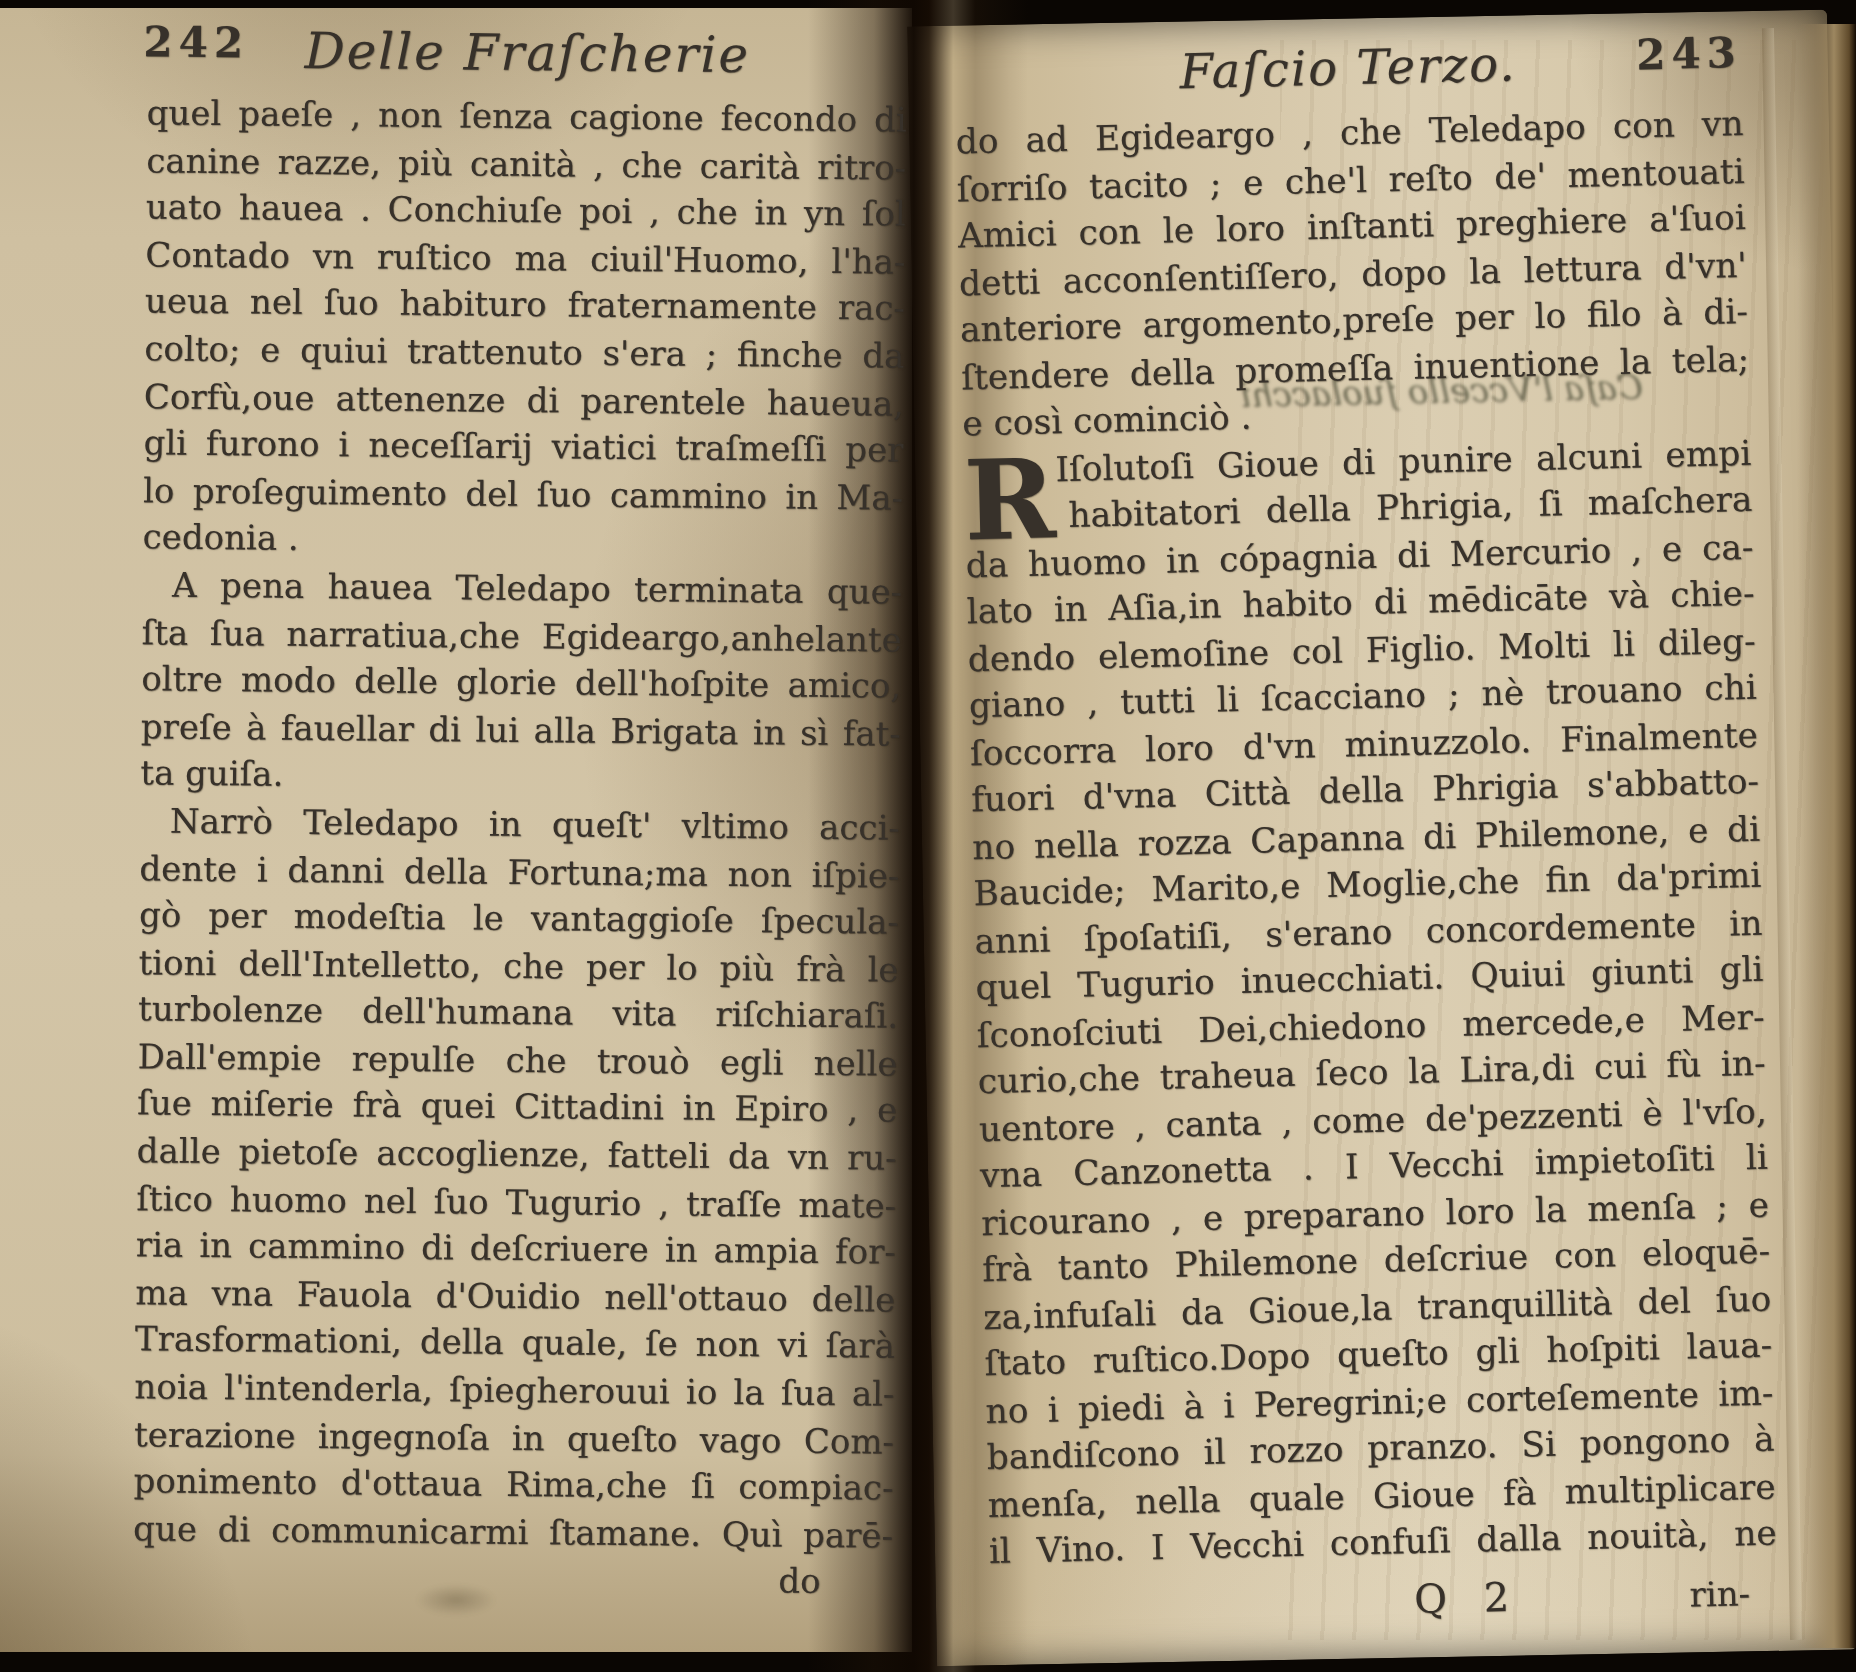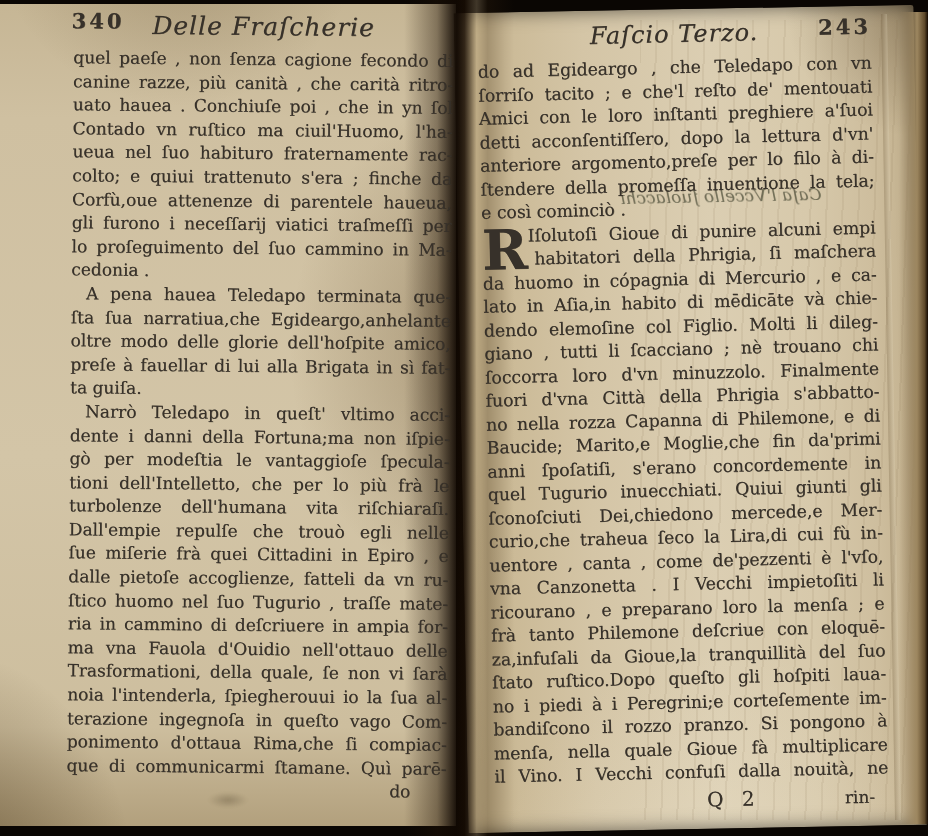--- a/index.html
+++ b/index.html
@@ -106,21 +106,21 @@
   <div class="wrinkles"></div>
   <div class="crease"></div>
   <div class="fore-edge"></div>
   <div class="gutter"></div>
   <div class="smudge"></div>
 
   <div class="show-through ink">Caſa l'Vccello ſuolacchi</div>
 
   <div class="lp-text ink">
     <div class="pg-header">
-      <span class="pagenum left">340</span>
+      <span class="pagenum left">242</span>
       <div class="running">Delle Fraſcherie</div>
     </div>
     <div class="lines lp-main">
         <div>quel paeſe , non ſenza cagione fecondo di</div>
         <div>canine razze, più canità , che carità ritro-</div>
         <div>uato hauea . Conchiuſe poi , che in yn ſol</div>
         <div>Contado vn ruſtico ma ciuil'Huomo, l'ha-</div>
         <div>ueua nel ſuo habituro fraternamente rac-</div>
         <div>colto; e quiui trattenuto s'era ; finche da</div>
         <div>Corfù,oue attenenze di parentele haueua,</div>

